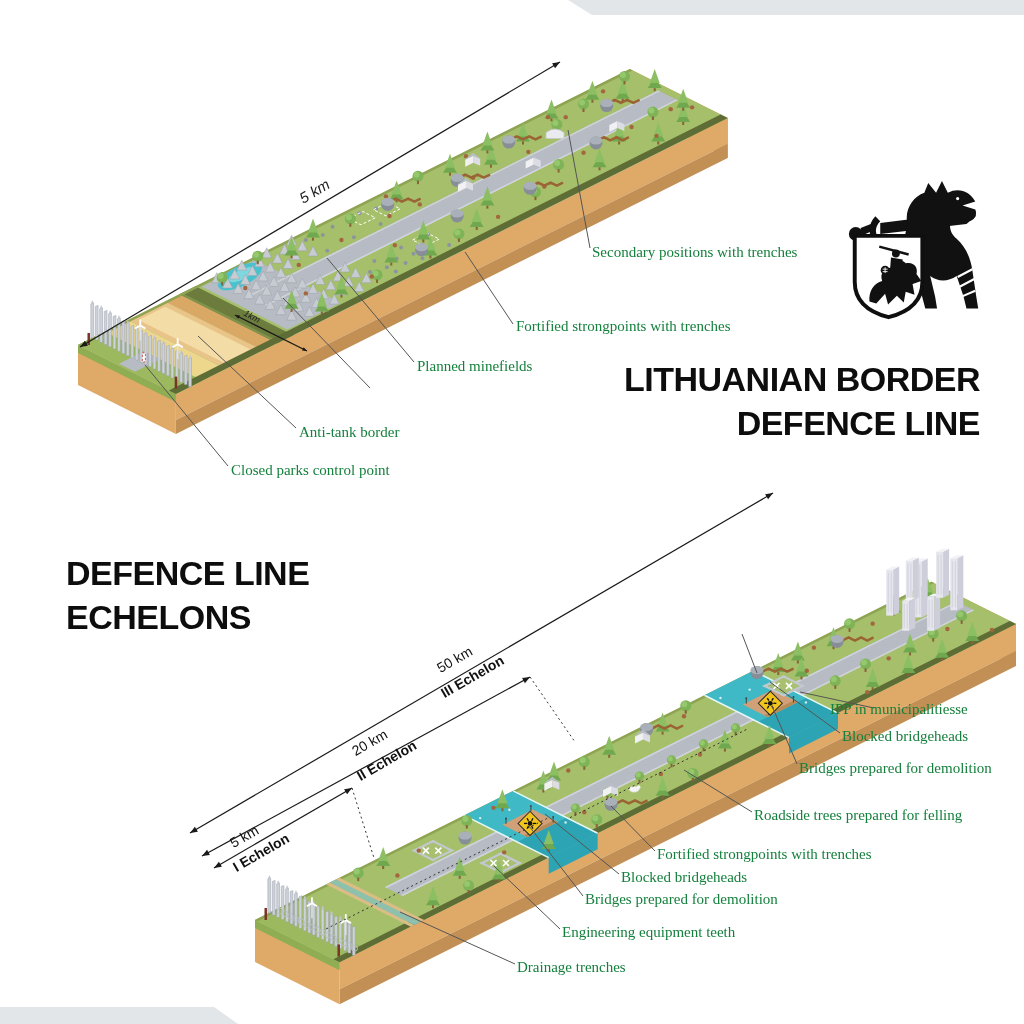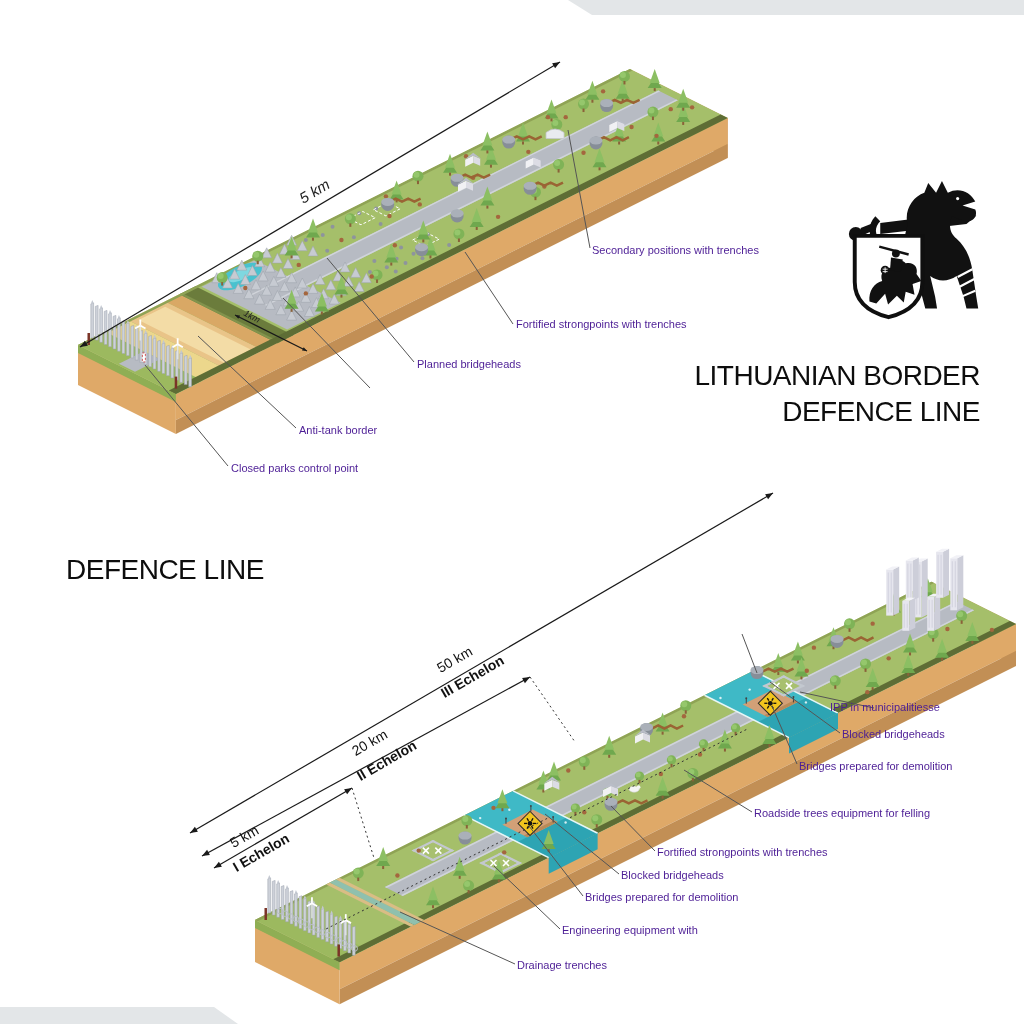--- a/index.html
+++ b/index.html
@@ -1,20 +1,20 @@
 <!DOCTYPE html>
 <html><head>
 <meta charset="utf-8">
 <style>
   html,body{margin:0;padding:0;background:#fff;}
   body{width:1024px;height:1024px;overflow:hidden;font-family:"Liberation Sans",sans-serif;}
   .canvas{position:relative;width:1024px;height:1024px;background:#ffffff;}
   #scene{position:absolute;left:0;top:0;}
-  .lbl{position:absolute;font-size:11px;color:#4c1d95;line-height:1.3;white-space:pre-line;}
-  .title{position:absolute;font-weight:normal;color:#0d0d0d;font-size:28px;line-height:1.28;letter-spacing:-0.5px;}
+  .lbl{position:absolute;font-size:15px;color:#15803d;line-height:1.3;white-space:pre-line;font-family:Liberation Serif, serif;}
+  .title{position:absolute;font-weight:bold;color:#0d0d0d;font-size:34px;line-height:1.28;letter-spacing:-0.5px;}
   .title .tline{display:block;}
   .title.right{text-align:right;}
   .dim{position:absolute;font-style:italic;font-size:15px;color:#222;transform-origin:left top;}
   .dim.small{font-size:9px;}
   .ech-km{position:absolute;font-size:14px;color:#111;transform-origin:left top;}
   .ech-name{position:absolute;font-size:14px;font-weight:bold;color:#111;transform-origin:left top;}
 </style>
 </head>
 <body>
 
@@ -746,40 +746,41 @@
       <line x1="400" y1="912" x2="515" y2="964" stroke="#555555" stroke-width="1"></line>
     </svg>
 
   <div class="title right" style="left:530px;top:358px;width:450px">
     <span class="tline">LITHUANIAN BORDER</span>
     <span class="tline">DEFENCE LINE</span>
   </div>
 
   <div class="title" style="left:66px;top:552px">
     <span class="tline">DEFENCE LINE</span>
+    <span class="tline">ECHELONS</span>
   </div>
 
   <div class="dim" style="left:296px;top:192px;transform:rotate(-31deg)">5 km</div>
   <div class="dim small" style="left:247px;top:308px;transform:rotate(29deg)">1km</div>
 
   <div class="lbl" style="left:592px;top:243px">Secondary positions with trenches</div>
   <div class="lbl" style="left:516px;top:317px">Fortified strongpoints with trenches</div>
-  <div class="lbl" style="left:417px;top:357px">Planned bridgeheads</div>
+  <div class="lbl" style="left:417px;top:357px">Planned minefields</div>
   <div class="lbl" style="left:299px;top:423px">Anti-tank border</div>
   <div class="lbl" style="left:231px;top:461px">Closed parks control point</div>
 
   <div class="ech-km" style="left:227px;top:837px;transform:rotate(-30deg)">5 km</div>
   <div class="ech-name" style="left:230px;top:861px;transform:rotate(-30deg)">I Echelon</div>
   <div class="ech-km" style="left:349px;top:745px;transform:rotate(-30deg)">20 km</div>
   <div class="ech-name" style="left:354px;top:770px;transform:rotate(-30deg)">II Echelon</div>
   <div class="ech-km" style="left:434px;top:662px;transform:rotate(-30deg)">50 km</div>
   <div class="ech-name" style="left:438px;top:687px;transform:rotate(-30deg)">III Echelon</div>
 
   <div class="lbl" style="left:830px;top:700px">IPP in municipalitiesse</div>
   <div class="lbl" style="left:842px;top:727px">Blocked bridgeheads</div>
   <div class="lbl" style="left:799px;top:759px">Bridges prepared for demolition</div>
-  <div class="lbl" style="left:754px;top:806px">Roadside trees equipment for felling</div>
+  <div class="lbl" style="left:754px;top:806px">Roadside trees prepared for felling</div>
   <div class="lbl" style="left:657px;top:845px">Fortified strongpoints with trenches</div>
   <div class="lbl" style="left:621px;top:868px">Blocked bridgeheads</div>
   <div class="lbl" style="left:585px;top:890px">Bridges prepared for demolition</div>
-  <div class="lbl" style="left:562px;top:923px">Engineering equipment with</div>
+  <div class="lbl" style="left:562px;top:923px">Engineering equipment teeth</div>
   <div class="lbl" style="left:517px;top:958px">Drainage trenches</div>
 </div>
 
 </body></html>

